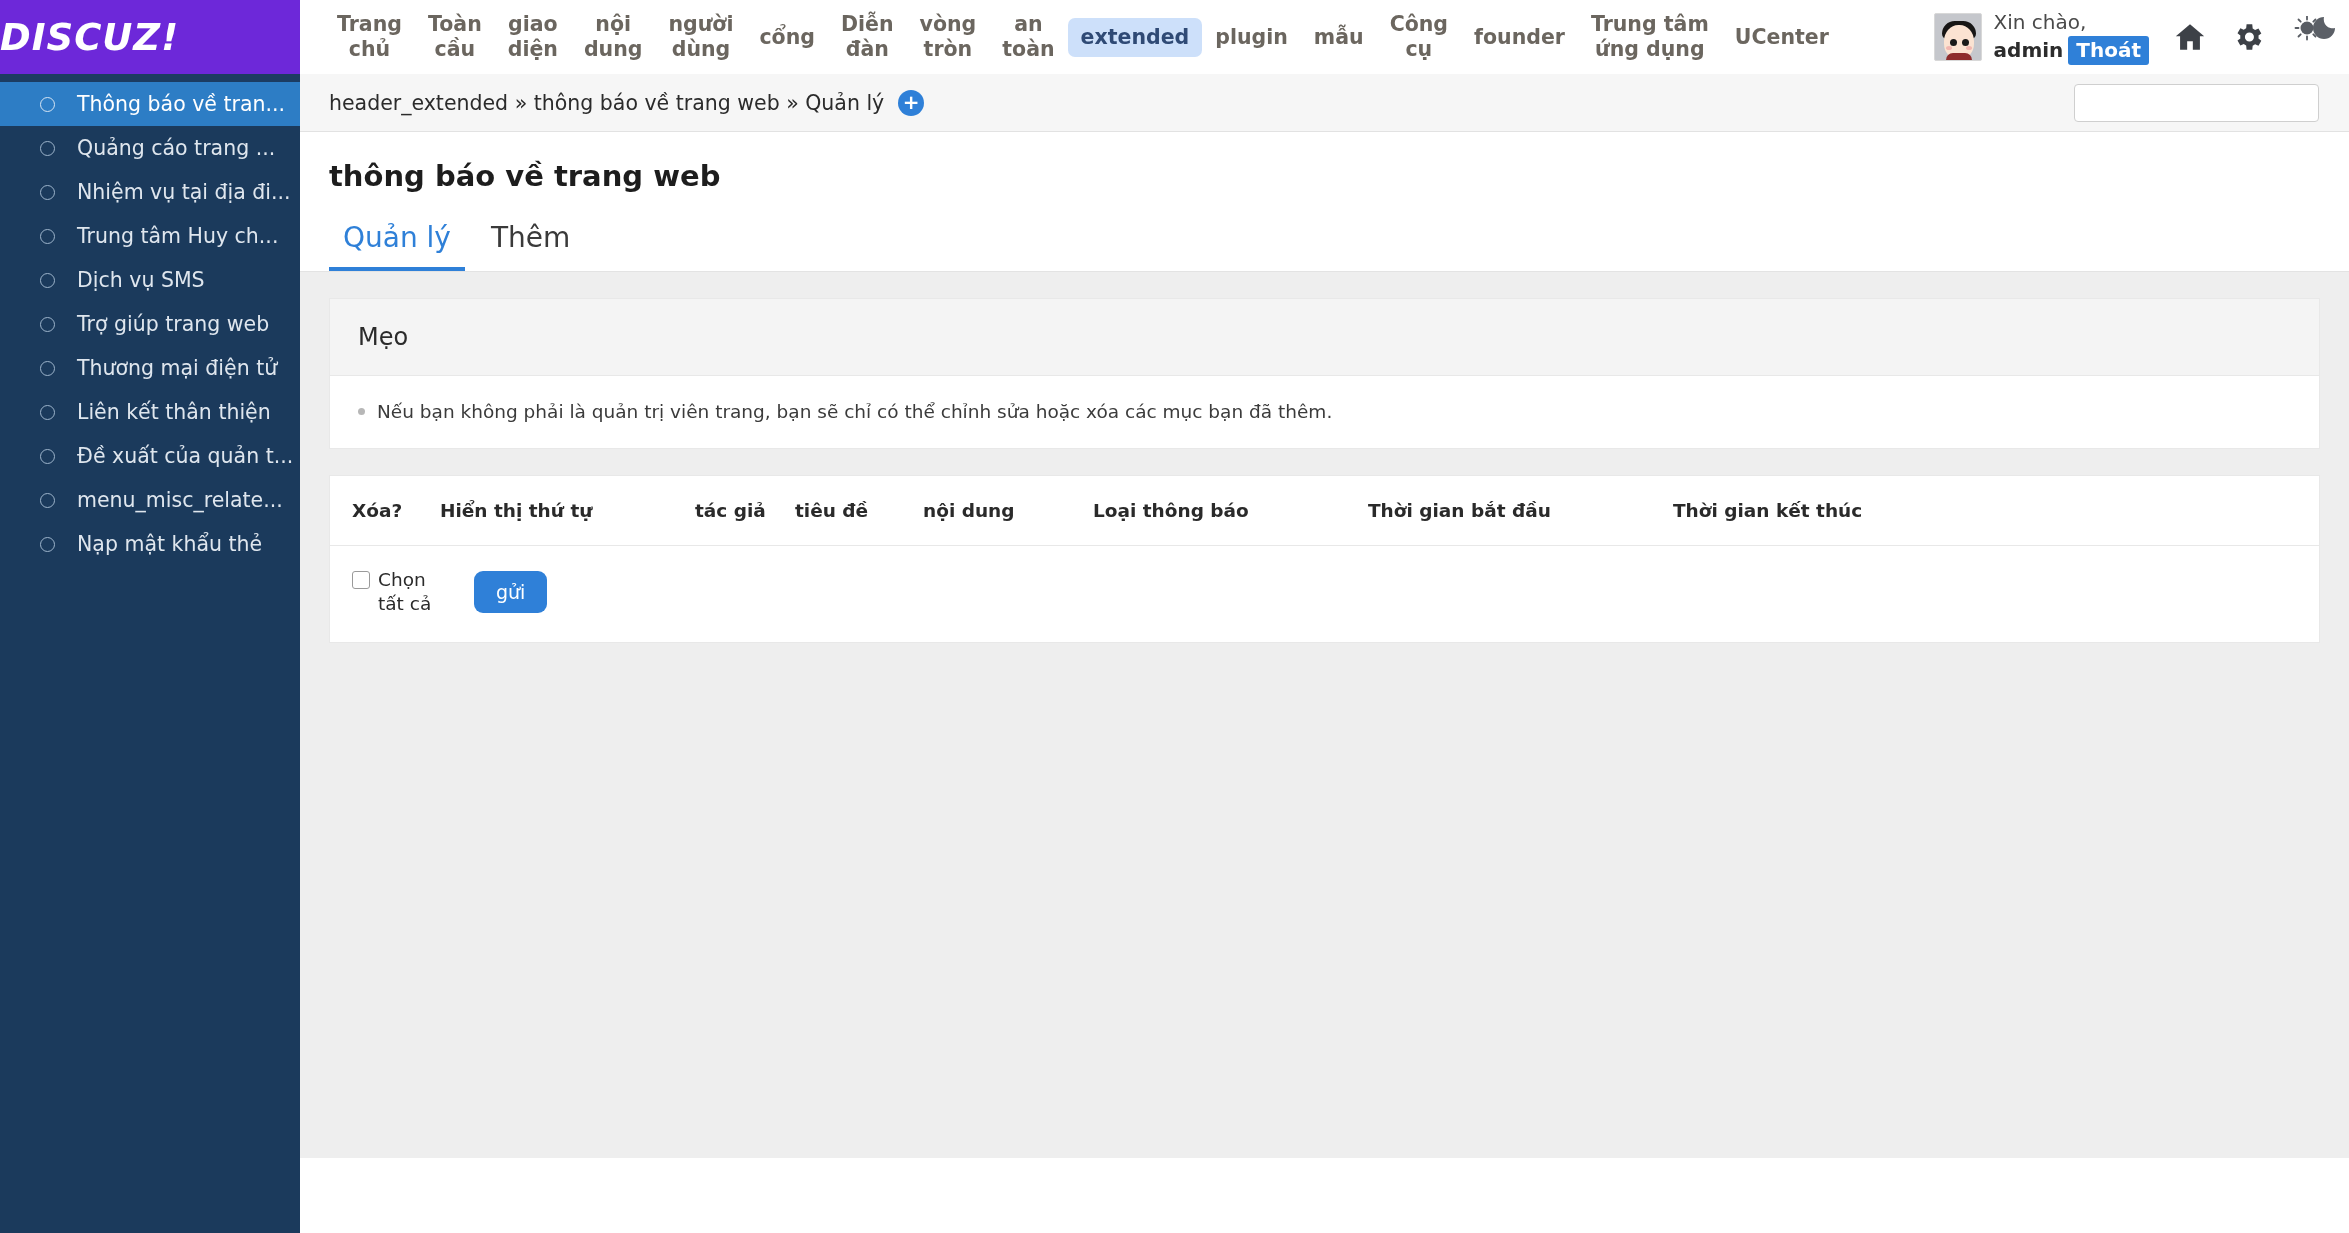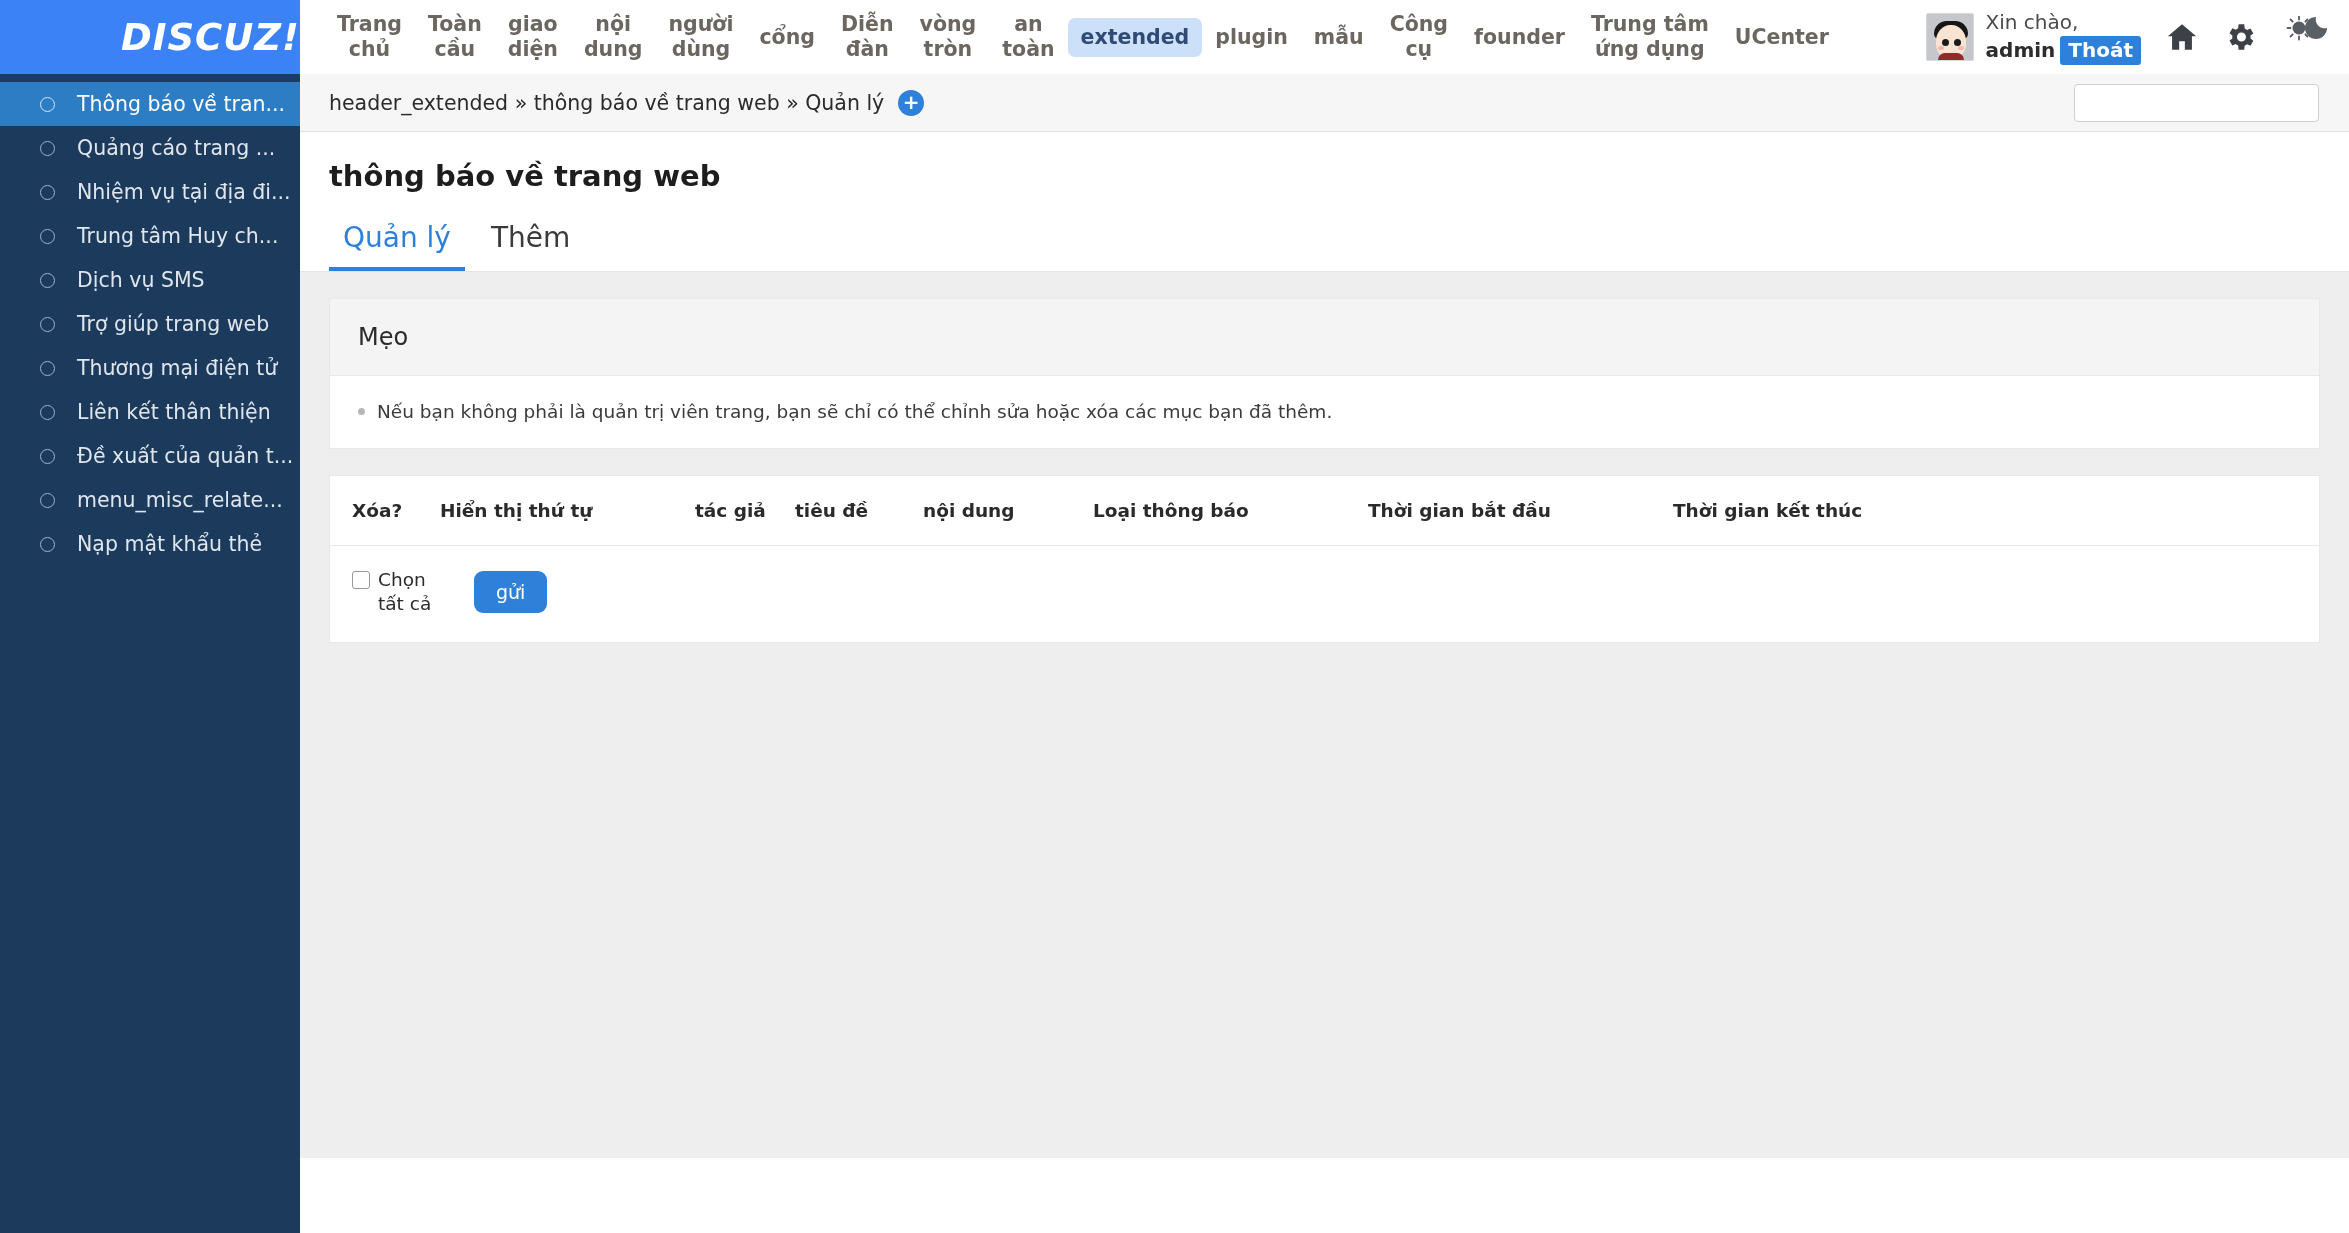--- a/index.html
+++ b/index.html
@@ -9,42 +9,42 @@
     background: #eeeeee;
     overflow: hidden;
   }
 
   
   #topbar {
     position: absolute; top: 0; left: 0; width: 2349px; height: 74px;
     background: #ffffff; display: flex; align-items: stretch;
   }
   #logo-area {
-    width: 300px; height: 74px; background: #3b82f6;
-    display: flex; align-items: center; justify-content: flex-end;
+    width: 300px; height: 74px; background: #6d28d9;
+    display: flex; align-items: center; justify-content: flex-start;
     flex: 0 0 300px;
   }
   #logo-text {
     color: #ffffff; font-size: 37px; font-weight: bold; font-style: italic;
     letter-spacing: 1px; font-family: "DejaVu Sans", "Liberation Sans", sans-serif;
   }
   #nav-area {
     flex: 1; display: flex; align-items: center; padding-left: 24px;
     overflow: hidden;
   }
   .nav-item {
     color: #6b665f; font-size: 20.5px; font-weight: bold;
     text-align: center; line-height: 1.22;
     padding: 7px 13px; border-radius: 7px; white-space: pre-line;
     cursor: pointer; flex: 0 0 auto;
   }
   .nav-item.active { background: #cde0fa; color: #2f4a75; }
 
   #user-area {
-    display: flex; align-items: center; flex: 0 0 auto; padding-right: 16px;
+    display: flex; align-items: center; flex: 0 0 auto; padding-right: 8px;
   }
   #avatar {
     width: 48px; height: 48px; margin-left: 16px; margin-right: 12px;
     background: #c5c7cc; border: 1px solid #d8d8d8; border-radius: 2px;
     position: relative; overflow: hidden; flex: 0 0 48px;
   }
   #avatar .face {
     position: absolute; left: 9px; top: 11px; width: 30px; height: 34px;
     background: #fbe3d2; border-radius: 48% 48% 45% 45%;
   }

